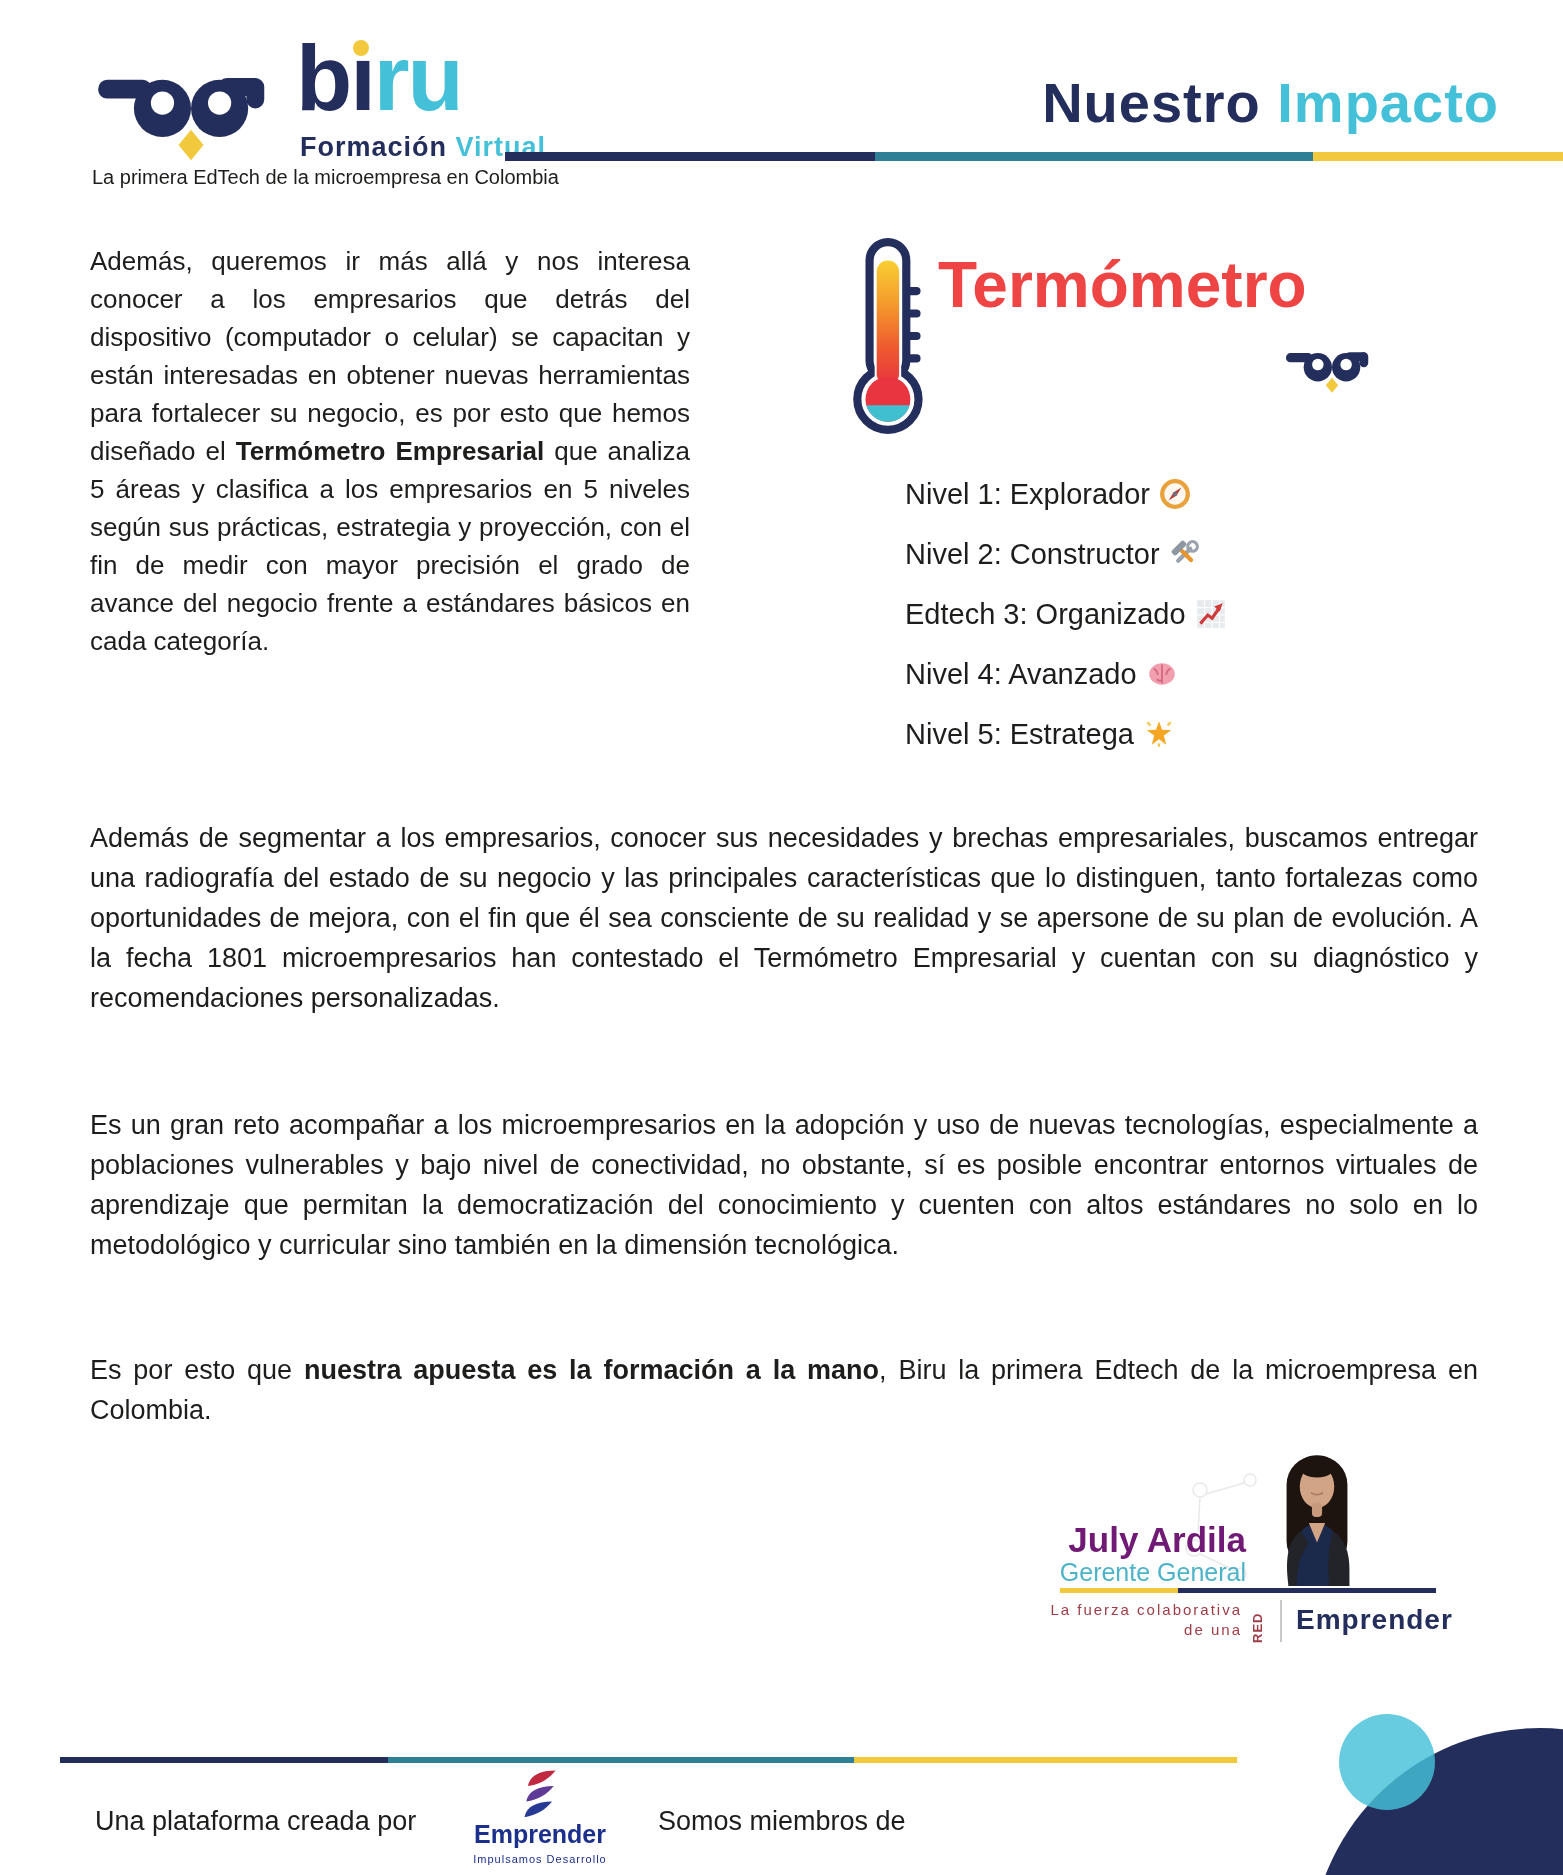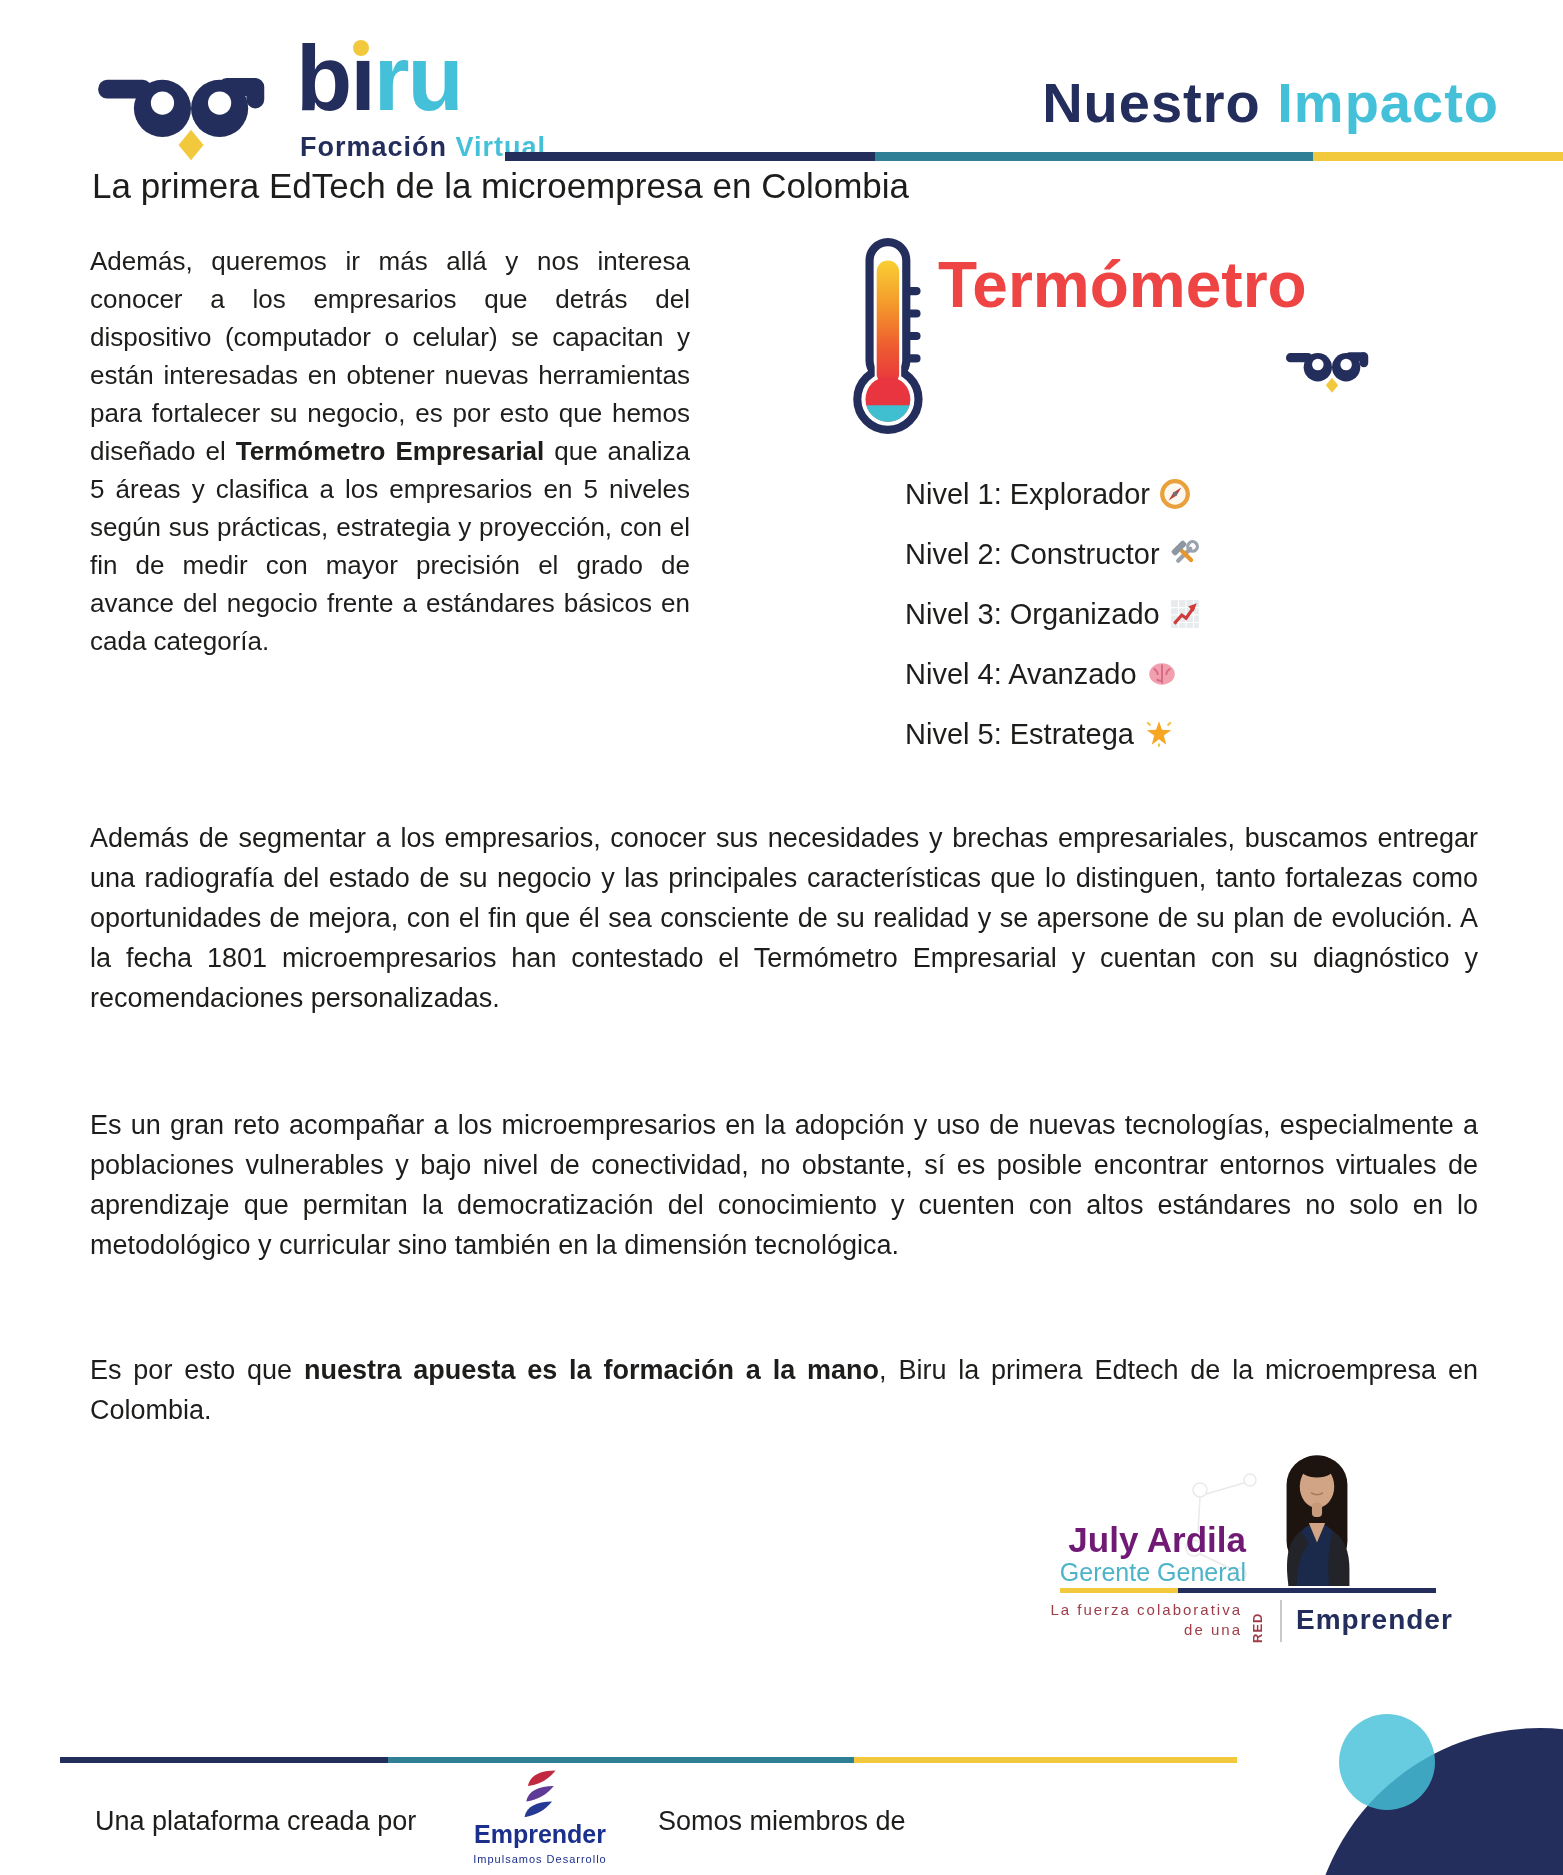--- a/index.html
+++ b/index.html
@@ -12,21 +12,21 @@
   .owl-logo{position:absolute;left:98px;top:62px;width:170px;height:100px;}
   .brand-word{position:absolute;left:296px;top:26px;font-size:92px;font-weight:bold;letter-spacing:-2px;display:flex;}
   .i-wrap{position:relative;}
   .i-dot{position:absolute;left:3px;top:14px;width:16px;height:16px;border-radius:50%;background:#f2c93d;}
   .brand-tagline{position:absolute;left:300px;top:132px;font-size:27px;font-weight:bold;letter-spacing:1px;}
   .page-title{position:absolute;right:64px;top:70px;font-size:56px;font-weight:bold;letter-spacing:1px;white-space:nowrap;}
   .header-rule{position:absolute;left:505px;top:152px;height:9px;display:flex;}
   .header-rule .seg1{width:370px;background:#242e5c;}
   .header-rule .seg2{width:438px;background:#2f7f96;}
   .header-rule .seg3{width:250px;background:#f2c93d;}
-  .subtitle{position:absolute;left:92px;top:166px;font-size:35px;}
+  .subtitle{position:absolute;left:92px;top:166px;font-size:20px;}
   
   .intro-text{position:absolute;left:90px;top:242px;width:600px;font-size:26px;line-height:38px;text-align:justify;}
   .thermo-svg{position:absolute;left:852px;top:236px;width:80px;height:202px;}
   .thermo-title{position:absolute;left:938px;top:248px;font-size:64px;font-weight:bold;color:#ef4444;letter-spacing:0;}
   .thermo-subtitle{position:absolute;left:942px;top:326px;font-size:58px;font-weight:bold;color:#242e5c;letter-spacing:1px;}
   .owl-mini{position:absolute;left:1286px;top:340px;width:84px;height:50px;}
   .levels{position:absolute;left:905px;top:478px;display:flex;flex-direction:column;gap:28px;font-size:29px;}
   .level-row{display:flex;align-items:center;gap:9px;height:32px;}
   .level-row svg{width:32px;height:32px;flex:0 0 auto;}
   
@@ -159,21 +159,21 @@
           <rect x="13" y="6" width="4" height="20" rx="2" fill="#9aa3ad"></rect>
           <circle cx="15" cy="5" r="4.5" fill="none" stroke="#9aa3ad" stroke-width="3"></circle>
         </g>
         <g transform="rotate(-45 15 15)">
           <rect x="13" y="9" width="4" height="16" rx="2" fill="#e9952c"></rect>
           <rect x="7" y="4" width="16" height="6" rx="2" fill="#8d97a1"></rect>
         </g>
       </svg>
     </div>
     <div class="level-row">
-      <span>Nivel 3: Organizado</span>
+      <span>Edtech 3: Organizado</span>
       <svg viewBox="0 0 30 30">
         <rect x="2" y="2" width="26" height="26" fill="#e7ebee"></rect>
         <path d="M2 9 h26 M2 16 h26 M2 23 h26 M9 2 v26 M16 2 v26 M23 2 v26" stroke="#ffffff" stroke-width="1"></path>
         <polyline points="5,24 12,16 16,19 23,9" stroke="#cf3a3a" stroke-width="3" fill="none"></polyline>
         <polygon points="26,5 18,8 23,13" fill="#cf3a3a"></polygon>
       </svg>
     </div>
     <div class="level-row">
       <span>Nivel 4: Avanzado</span>
       <svg viewBox="0 0 30 30">

